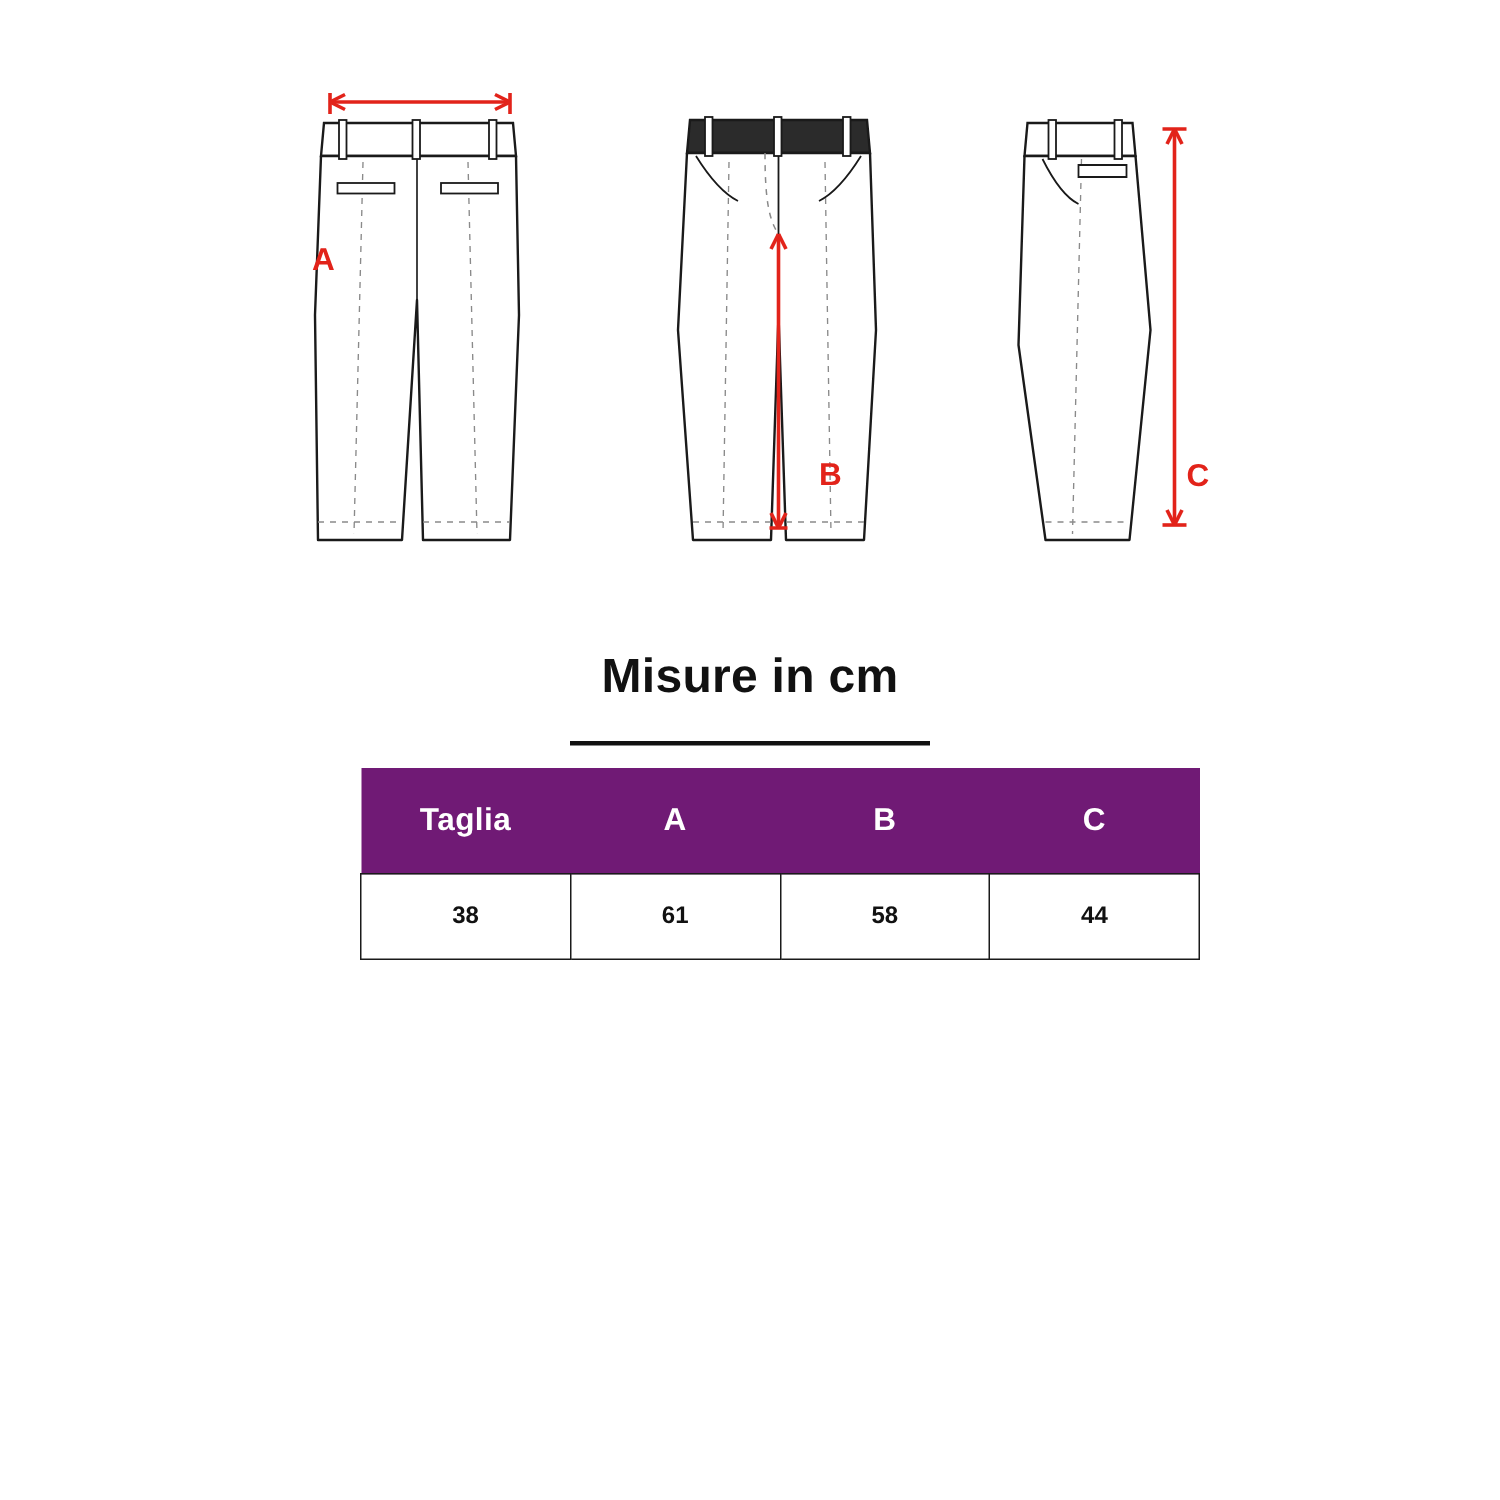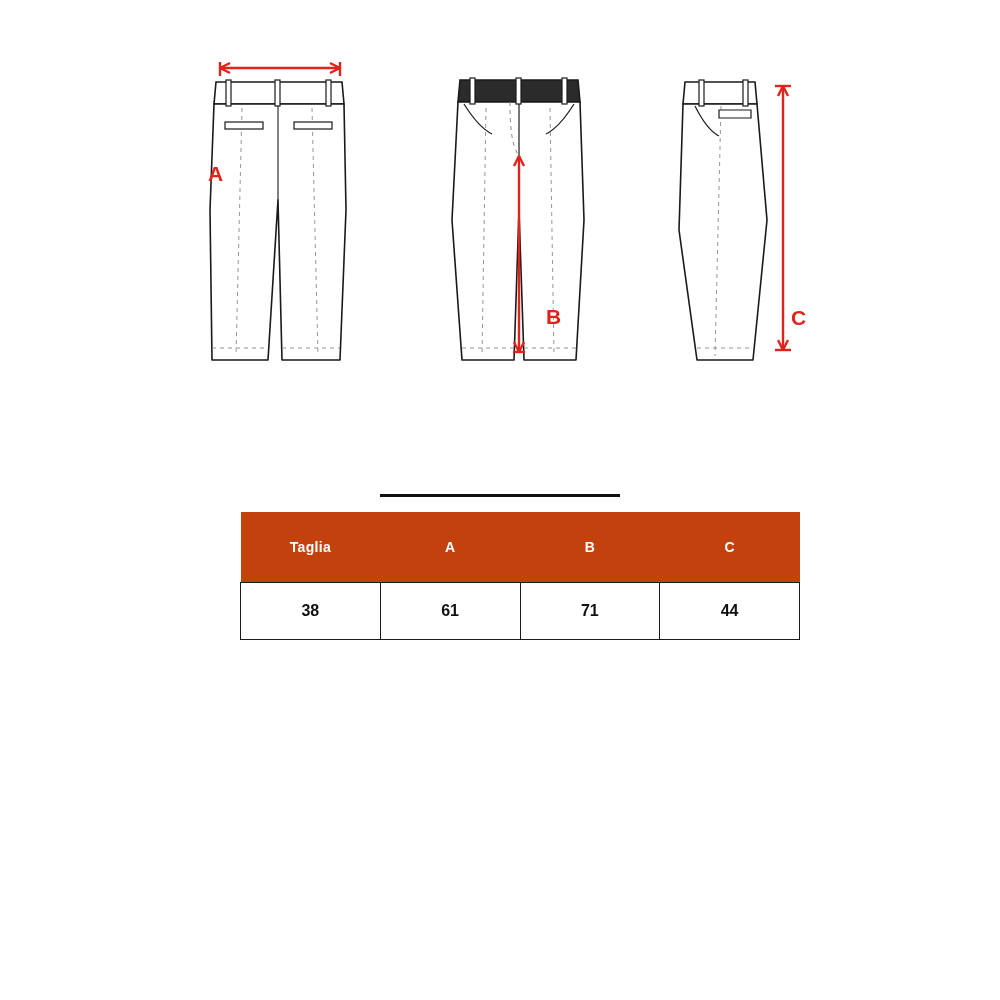--- a/index.html
+++ b/index.html
@@ -74,23 +74,23 @@
     left: 240px;
     top: 512px;
     width: 560px;
   }
   table.size-table {
     border-collapse: collapse;
     width: 560px;
     table-layout: fixed;
   }
   table.size-table thead th {
-    background: #c2410c;
+    background: #701a75;
     color: #ffffff;
-    font-size: 14px;
+    font-size: 21px;
     font-weight: bold;
     height: 68px;
     text-align: center;
     border: none;
     letter-spacing: 0.3px;
   }
   table.size-table tbody td {
     background: #ffffff;
     color: #111111;
     font-size: 16px;
@@ -206,36 +206,37 @@
           <path d="M128 290 L133 280"></path>
         </g>
       </svg>
     </div>
 
     <span class="measure-label label-a">A</span>
     <span class="measure-label label-b">B</span>
     <span class="measure-label label-c">C</span>
   </div>
 
+  <div class="title">Misure in cm</div>
   <div class="title-rule"></div>
 
   <div class="table-wrap">
     <table class="size-table">
       <thead>
         <tr>
           <th>Taglia</th>
           <th>A</th>
           <th>B</th>
           <th>C</th>
         </tr>
       </thead>
       <tbody>
         <tr>
           <td class="first-col">38</td>
           <td>61</td>
-          <td>71</td>
+          <td>58</td>
           <td>44</td>
         </tr>
       </tbody>
     </table>
   </div>
 
 </div>
 
 </body></html>

